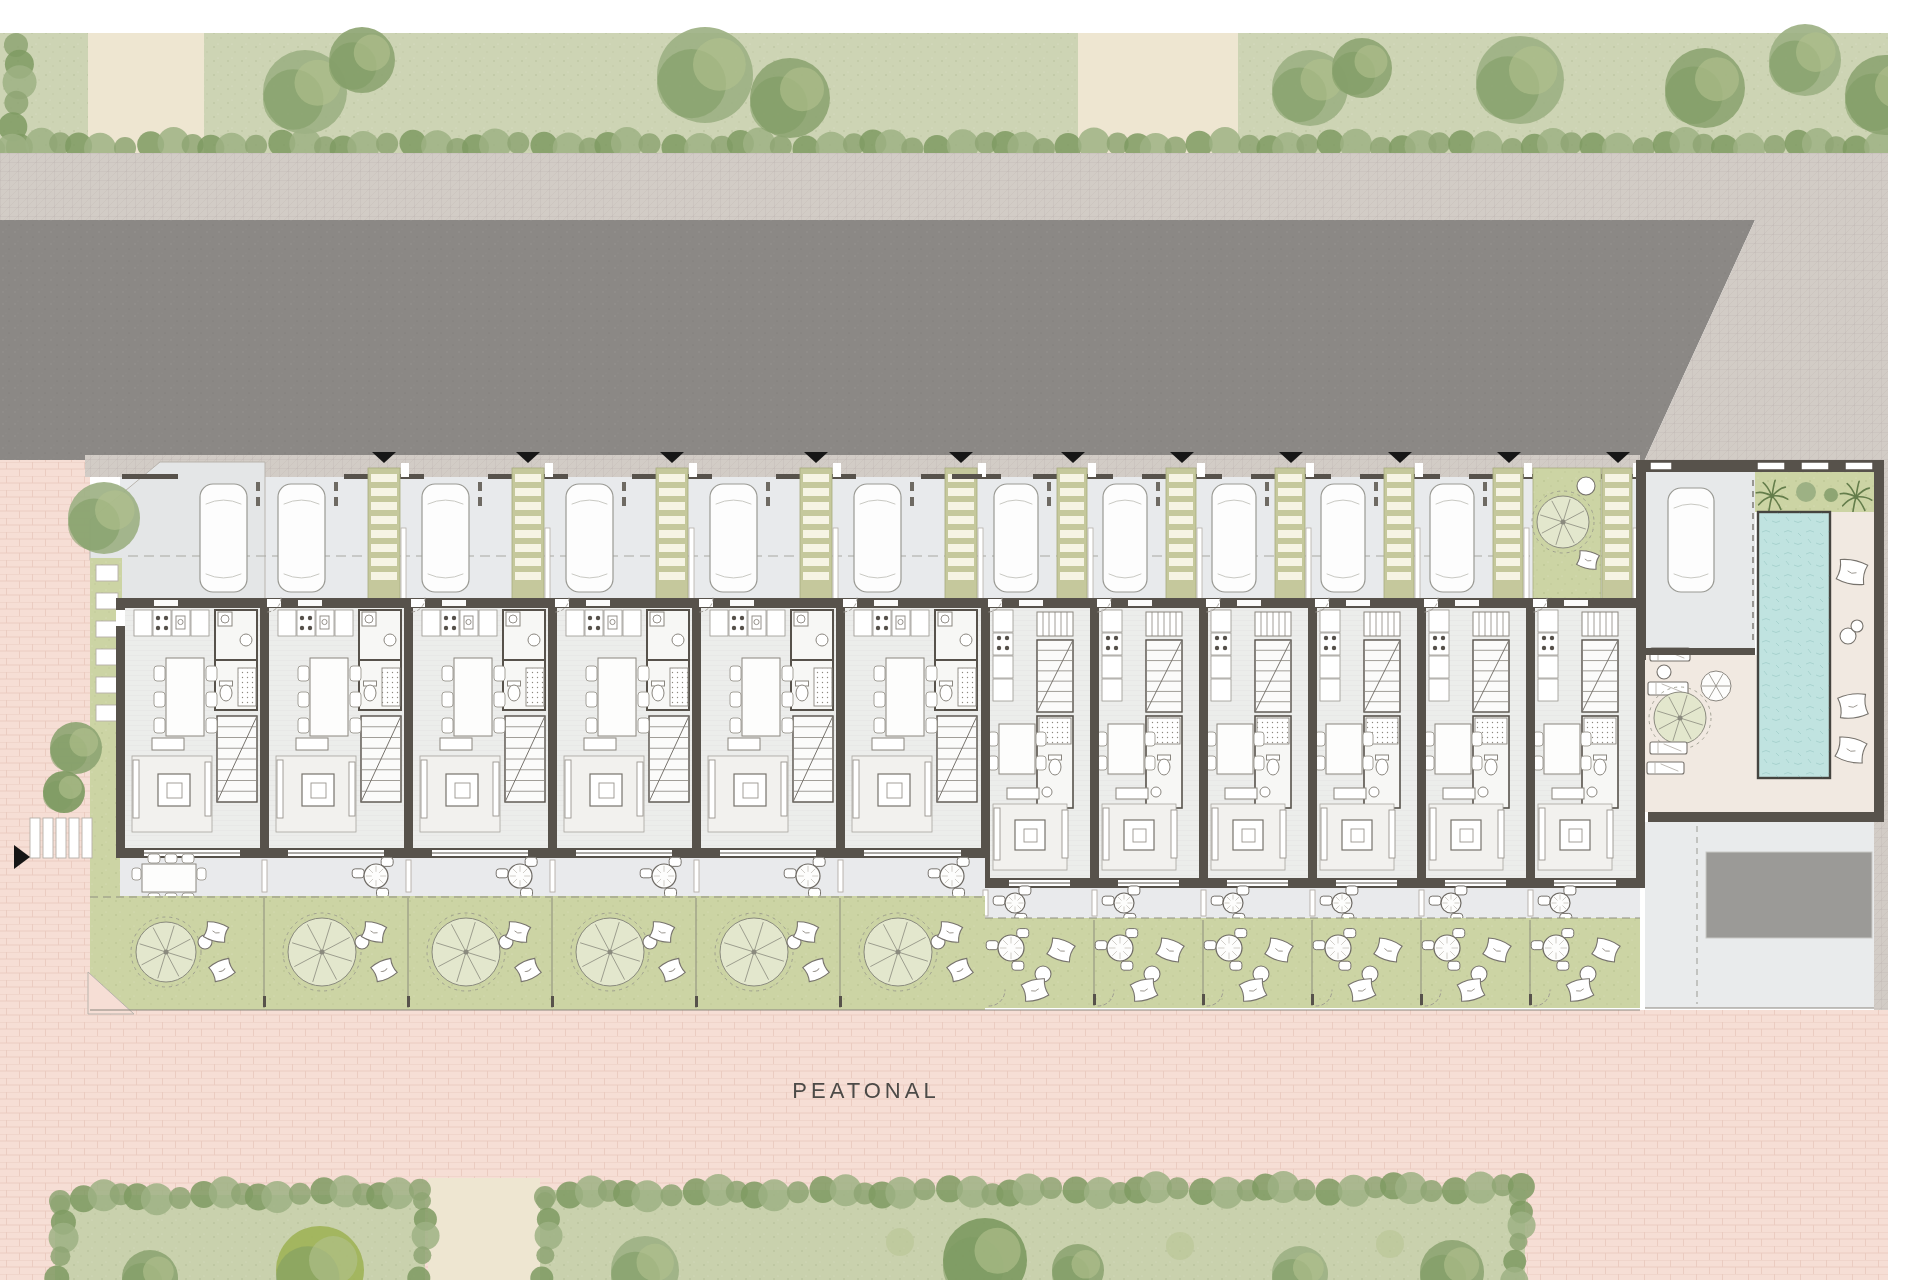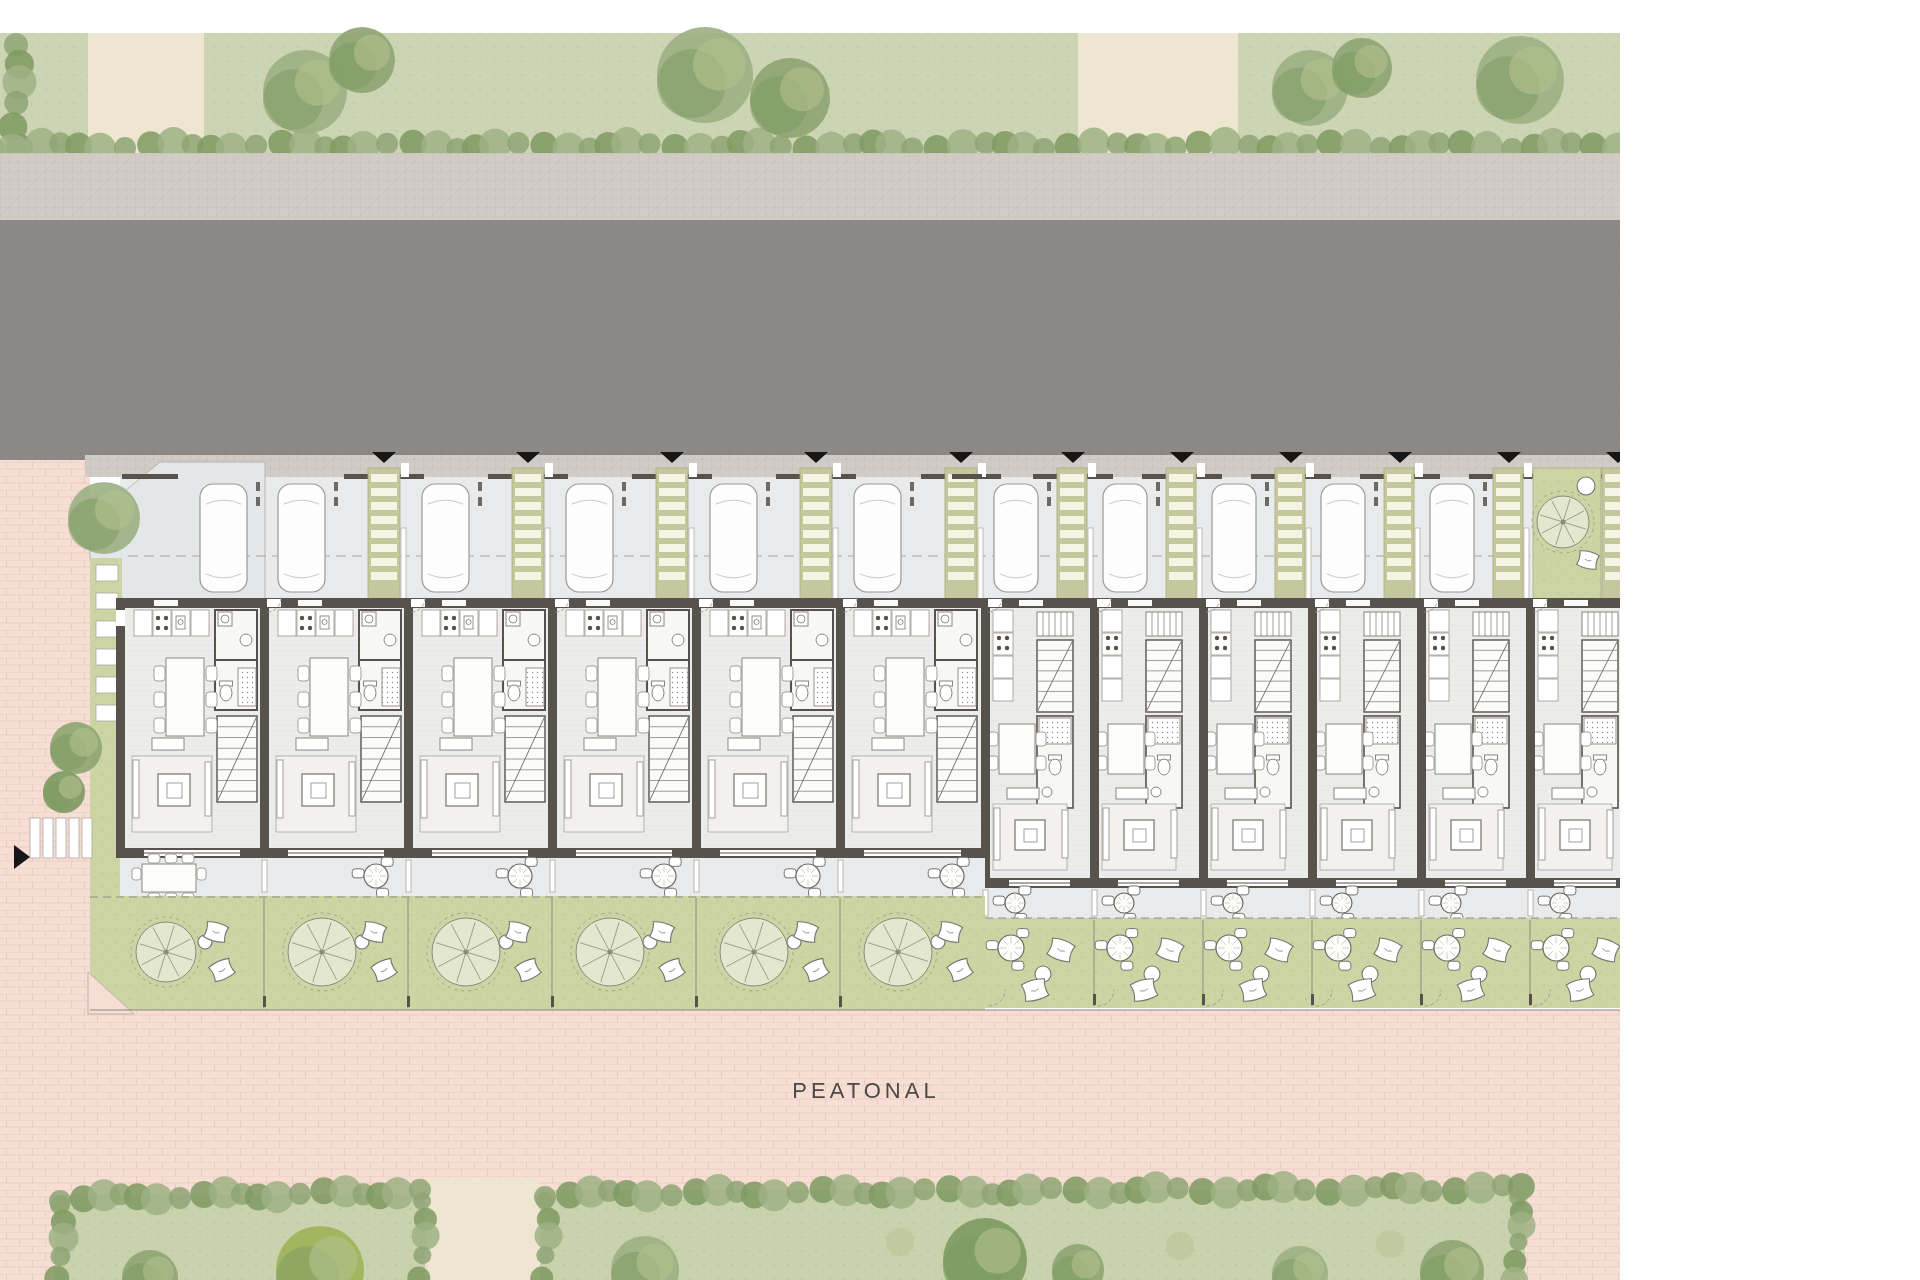--- a/index.html
+++ b/index.html
@@ -1,16 +1,16 @@
 <!DOCTYPE html>
 <html><head>
 <meta charset="utf-8">
 <style>
   html,body{margin:0;padding:0;background:#ffffff;}
-  #stage{position:relative;width:1620px;height:1280px;overflow:hidden;background:#fff;}
+  #stage{position:relative;width:1888px;height:1280px;overflow:hidden;background:#fff;}
   svg{display:block;}
   text.peatonal{font-family:"Liberation Sans",sans-serif;font-weight:400;}
 </style>
 </head>
 <body>
 
 <div id="stage">
 <svg id="plan" width="1920" height="1280" viewBox="0 0 1920 1280" xmlns="http://www.w3.org/2000/svg">
   <defs>
     <pattern id="hatch" width="9" height="9" patternUnits="userSpaceOnUse">

